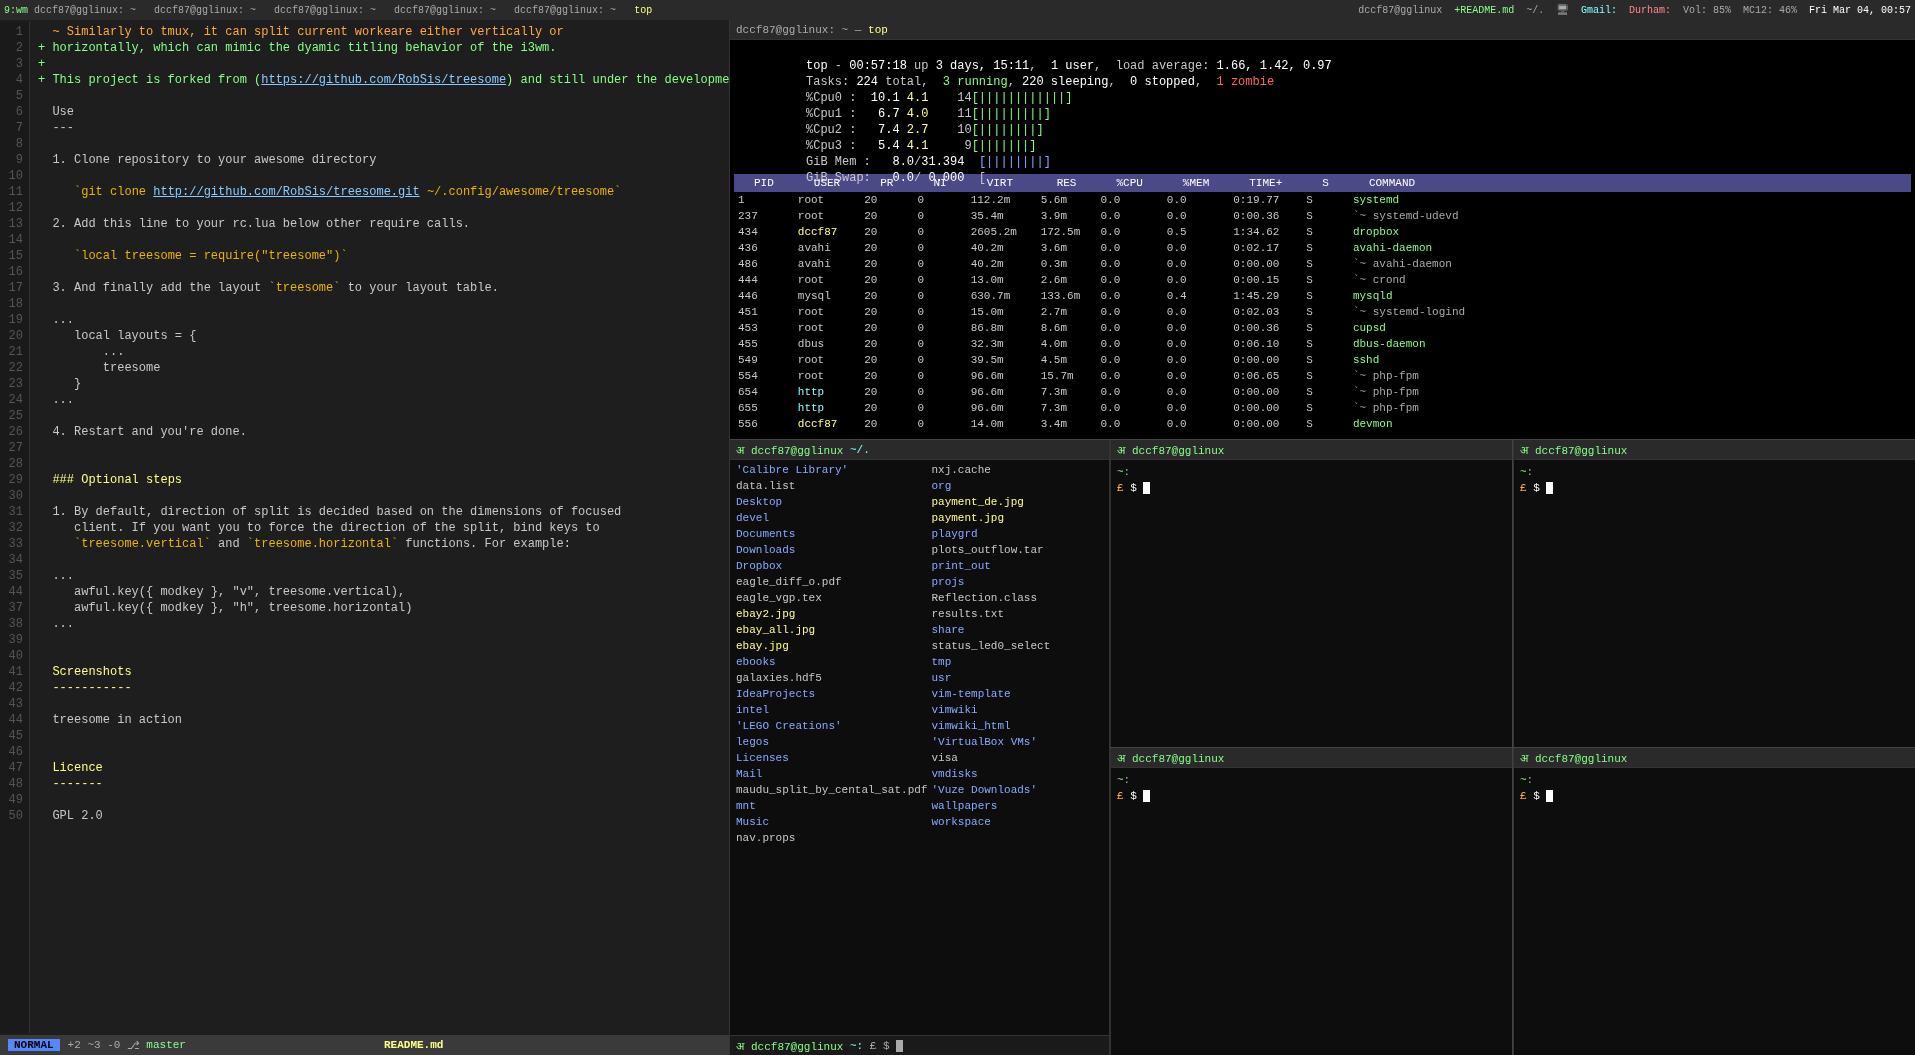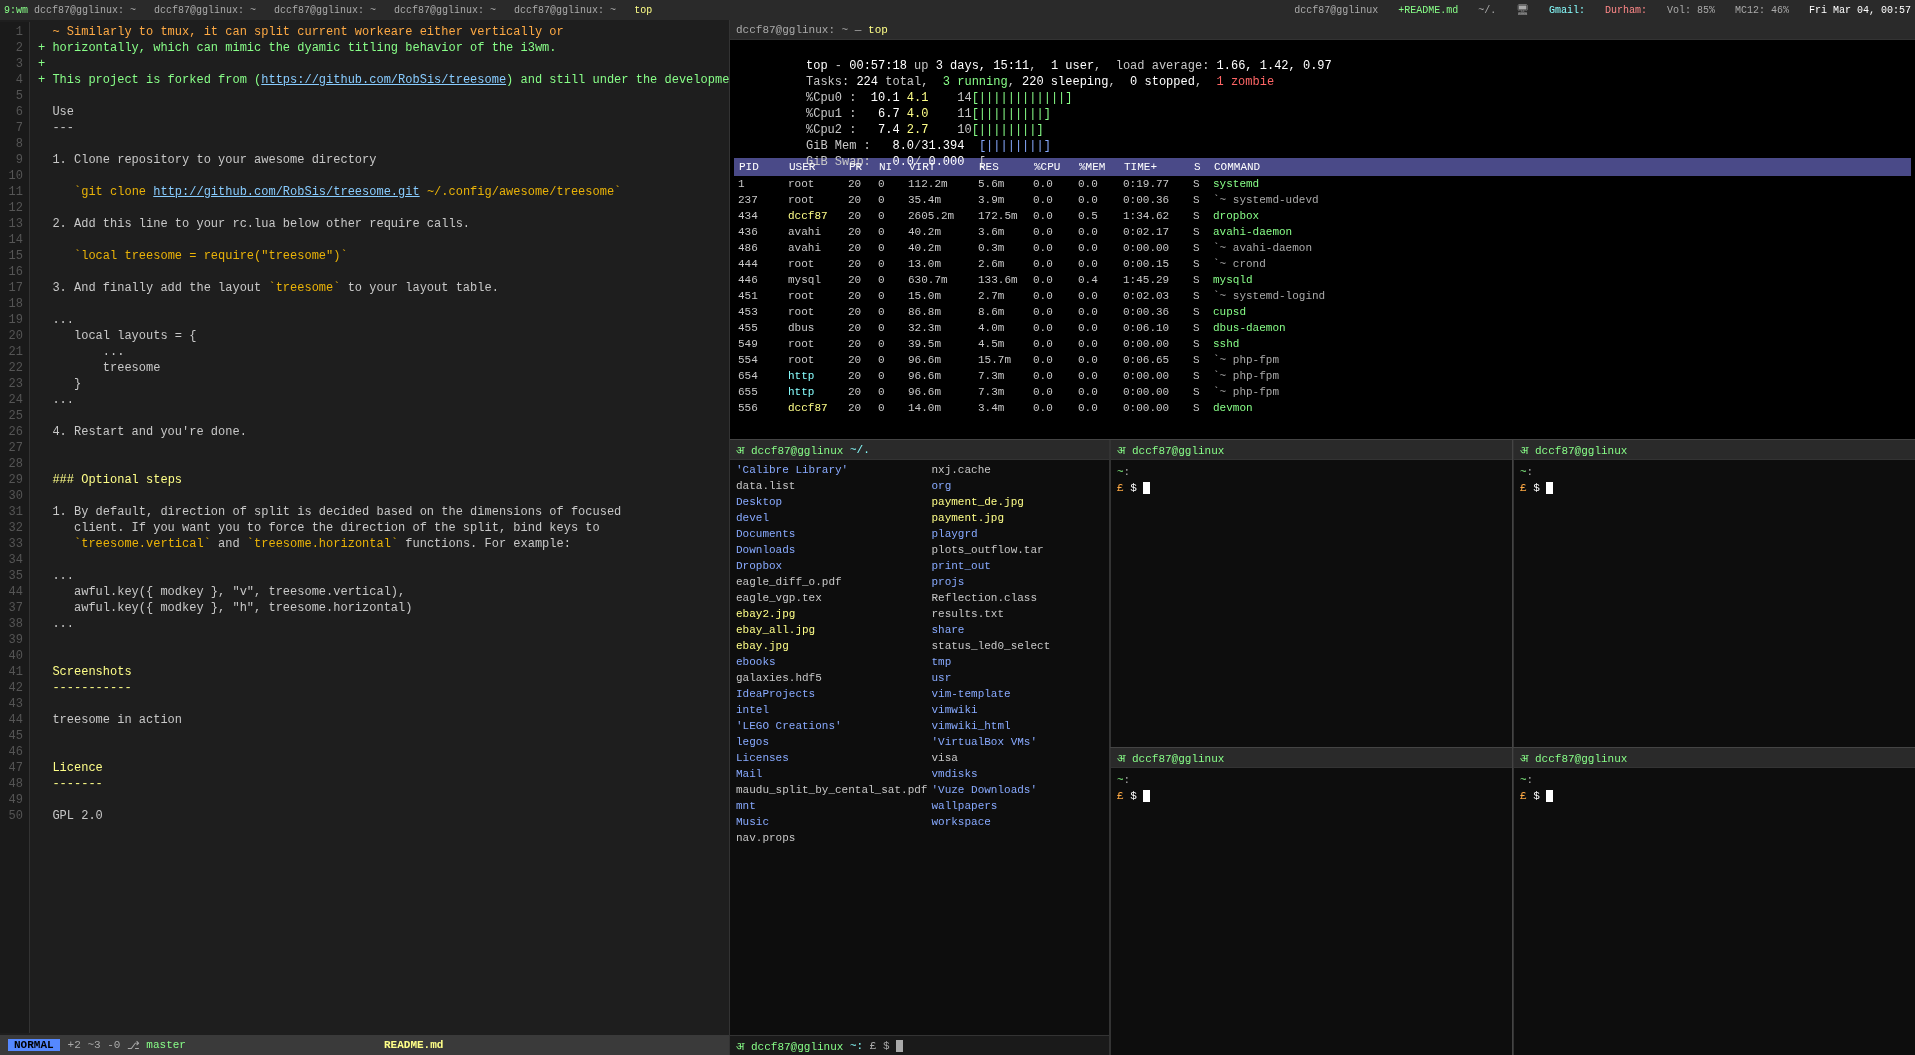--- a/index.html
+++ b/index.html
@@ -38,21 +38,21 @@
       color: #aaaaaa;
     }
     .top-bar-segment .highlight {
       color: #88ff88;
     }
     .top-bar-segment .top-cmd {
       color: #ffff88;
     }
     .top-bar-right {
       display: flex;
-      gap: 20px;
+      gap: 12px;
       align-items: center;
       color: #aaaaaa;
     }
     .top-bar-right .gmail-label { color: #88ffff; }
     .top-bar-right .durham-label { color: #ff8888; }
     .top-bar-right .vol-label { color: #aaaaaa; }
     .top-bar-right .time-label { color: #ffffff; }
 
     
     #main-area {
@@ -183,21 +183,21 @@
       border-collapse: collapse;
       font-size: 11px;
     }
     .process-table-header {
       background: #4a4a88;
       color: #ffffff;
       height: 18px;
     }
     .process-table-header th {
       text-align: left;
-      padding: 0 5px;
+      padding: 0 20px;
       font-weight: normal;
     }
     .process-table tbody tr {
       height: 16px;
       color: #c8c8c8;
     }
     .process-table td {
       padding: 0 4px;
       white-space: nowrap;
     }
@@ -506,20 +506,23 @@
         <div class="top-stat-line">
           %Cpu0 : <span class="white"> 10.1</span><span class="yellow"> 4.1</span>    14<span class="green">[||||||||||||]</span>
         </div>
         <div class="top-stat-line">
           %Cpu1 : <span class="white">  6.7</span><span class="yellow"> 4.0</span>    11<span class="green">[|||||||||]</span>
         </div>
         <div class="top-stat-line">
           %Cpu2 : <span class="white">  7.4</span><span class="yellow"> 2.7</span>    10<span class="green">[||||||||]</span>
         </div>
         <div class="top-stat-line">
+          %Cpu3 : <span class="white">  5.4</span><span class="yellow"> 4.1</span>     9<span class="green">[|||||||]</span>
+        </div>
+        <div class="top-stat-line">
           GiB Mem : <span class="white">  8.0</span>/<span class="white">31.394</span>  <span style="color:#88aaff">[||||||||]</span>
         </div>
         <div class="top-stat-line">
           GiB Swap:  <span class="white"> 0.0</span>/ <span class="white">0.000</span>  [
         </div>
         <div style="height:4px"></div>
         <table class="process-table">
           <thead>
             <tr class="process-table-header">
               <th class="col-pid">PID</th>

